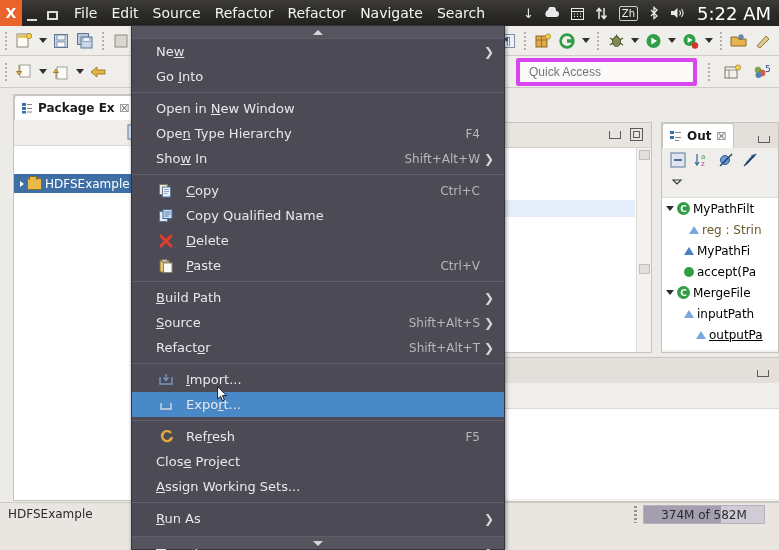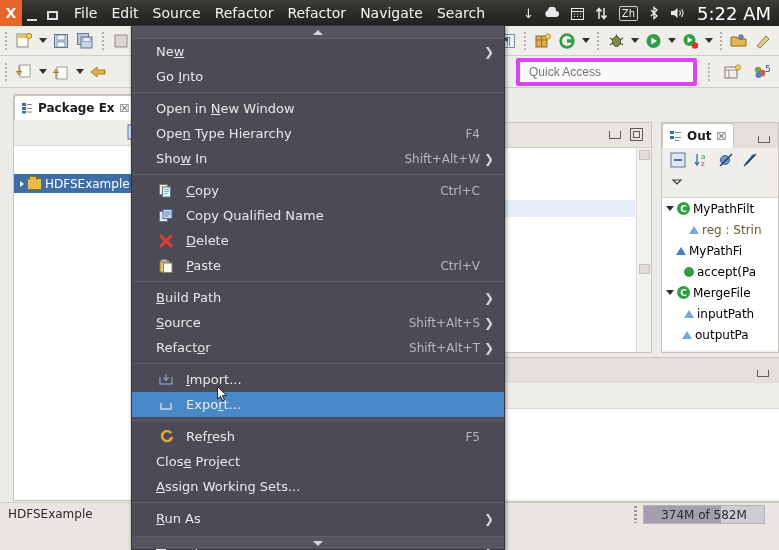--- a/index.html
+++ b/index.html
@@ -515,38 +515,38 @@
       <div class="out-tree">
         <div class="otrow">
           <span class="tw"></span>
           <span class="c-ico">C</span>
           <span>MyPathFilt</span>
         </div>
         <div class="otrow" style="padding-left:27px;">
           <span class="f-ico hollow"></span>
           <span style="color:#6b5a2b;">reg : Strin</span>
         </div>
-        <div class="otrow" style="padding-left:14px;">
+        <div class="otrow" style="padding-left:22px;">
           <span class="f-ico"></span>
           <span>MyPathFi</span>
         </div>
         <div class="otrow" style="padding-left:22px;">
           <span class="m-ico"></span>
           <span>accept(Pa</span>
         </div>
         <div class="otrow">
           <span class="tw"></span>
           <span class="c-ico">C</span>
           <span>MergeFile</span>
         </div>
         <div class="otrow" style="padding-left:22px;">
           <span class="f-ico hollow"></span>
           <span>inputPath</span>
         </div>
-        <div class="otrow" style="padding-left:20px;">
+        <div class="otrow" style="padding-left:34px;text-decoration:underline;">
           <span class="f-ico hollow"></span>
           <span>outputPa</span>
         </div>
       </div>
     </div>
 
     <div id="console">
       <div class="con-tabs">
         <div class="ptab inactive">
           <span>ation</span>

